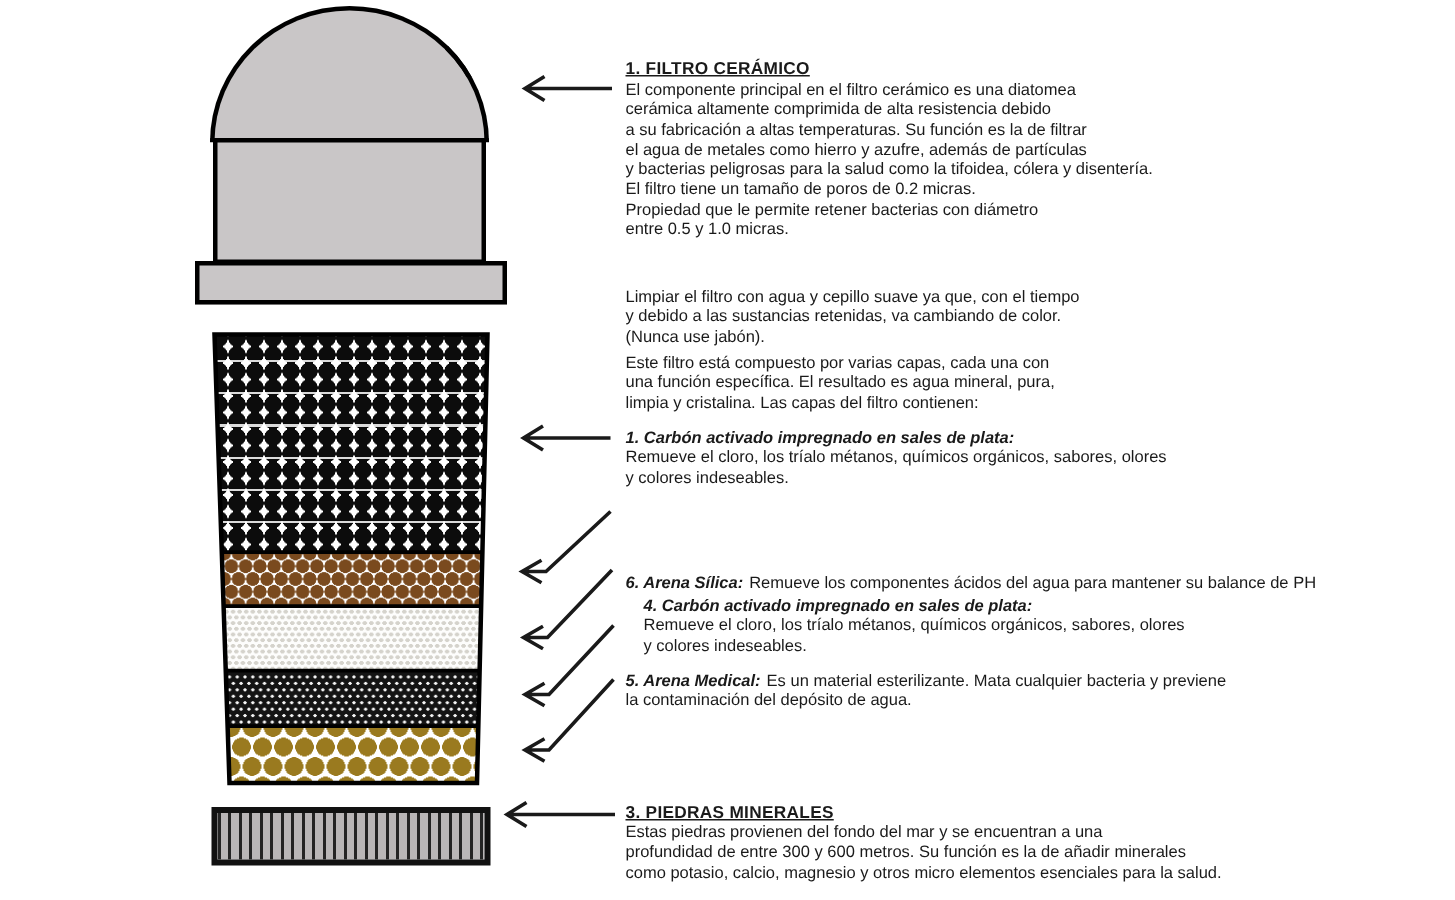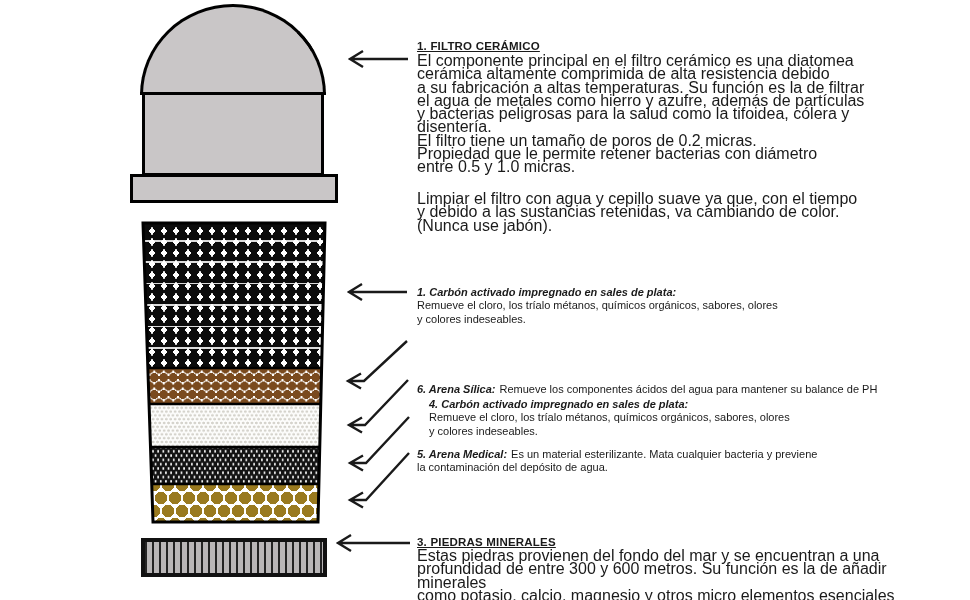--- a/index.html
+++ b/index.html
@@ -3,21 +3,21 @@
 <meta charset="utf-8">
 <style>
   html,body{margin:0;padding:0;background:#fff;}
   .canvas{
     position:relative;width:970px;height:600px;background:#ffffff;overflow:hidden;
     font-family:"Liberation Sans", sans-serif;color:#1a1a1a;
   }
   
   .tblock{position:absolute;left:417px;width:470px;}
   .heading{font-size:11.5px;font-weight:bold;text-decoration:underline;letter-spacing:.2px;}
-  .bodytext{font-size:16px;line-height:13.3px;white-space:pre-line;}
+  .bodytext{font-size:11px;line-height:13.3px;white-space:pre-line;}
   .layer-item{position:absolute;left:417px;width:480px;font-size:11px;line-height:13.3px;}
   .layer-label{font-weight:bold;font-style:italic;margin-right:4px;}
   .layer-item.stacked .layer-label{display:block;margin-right:0;}
   .layer-text{white-space:pre-line;}
   
   .fig{position:absolute;box-sizing:border-box;}
   .ceramic-dome{left:140px;top:4px;width:186px;height:91px;background:#c9c6c7;
     border:3px solid #000;border-radius:93px 93px 0 0 / 91px 91px 0 0;}
   .ceramic-body{left:142px;top:92px;width:182px;height:84px;background:#c9c6c7;border:3px solid #000;}
   .ceramic-base{left:130px;top:174px;width:208px;height:29px;background:#c9c6c7;border:3px solid #000;}
@@ -102,20 +102,23 @@
 a su fabricación a altas temperaturas. Su función es la de filtrar
 el agua de metales como hierro y azufre, además de partículas
 y bacterias peligrosas para la salud como la tifoidea, cólera y disentería.
 El filtro tiene un tamaño de poros de 0.2 micras.
 Propiedad que le permite retener bacterias con diámetro
 entre 0.5 y 1.0 micras.</div>
   <div class="tblock bodytext" style="top:172px;margin-top:20px;">Limpiar el filtro con agua y cepillo suave ya que, con el tiempo
 y debido a las sustancias retenidas, va cambiando de color.
 (Nunca use jabón).</div>
 
+  <div class="tblock bodytext" style="top:236px;">Este filtro está compuesto por varias capas, cada una con
+una función específica. El resultado es agua mineral, pura,
+limpia y cristalina. Las capas del filtro contienen:</div>
 
   <div class="layer-item stacked" style="top:286px;">
     <span class="layer-label">1. Carbón activado impregnado en sales de plata:</span><span class="layer-text">Remueve el cloro, los tríalo métanos, químicos orgánicos, sabores, olores
 y colores indeseables.</span>
   </div>
   <div class="layer-item" style="top:383px;">
     <span class="layer-label">6. Arena Sílica:</span><span class="layer-text">Remueve los componentes ácidos del agua para mantener su balance de PH</span>
   </div>
   <div class="layer-item stacked" style="top:398px;margin-left:12px;">
     <span class="layer-label">4. Carbón activado impregnado en sales de plata:</span><span class="layer-text">Remueve el cloro, los tríalo métanos, químicos orgánicos, sabores, olores

